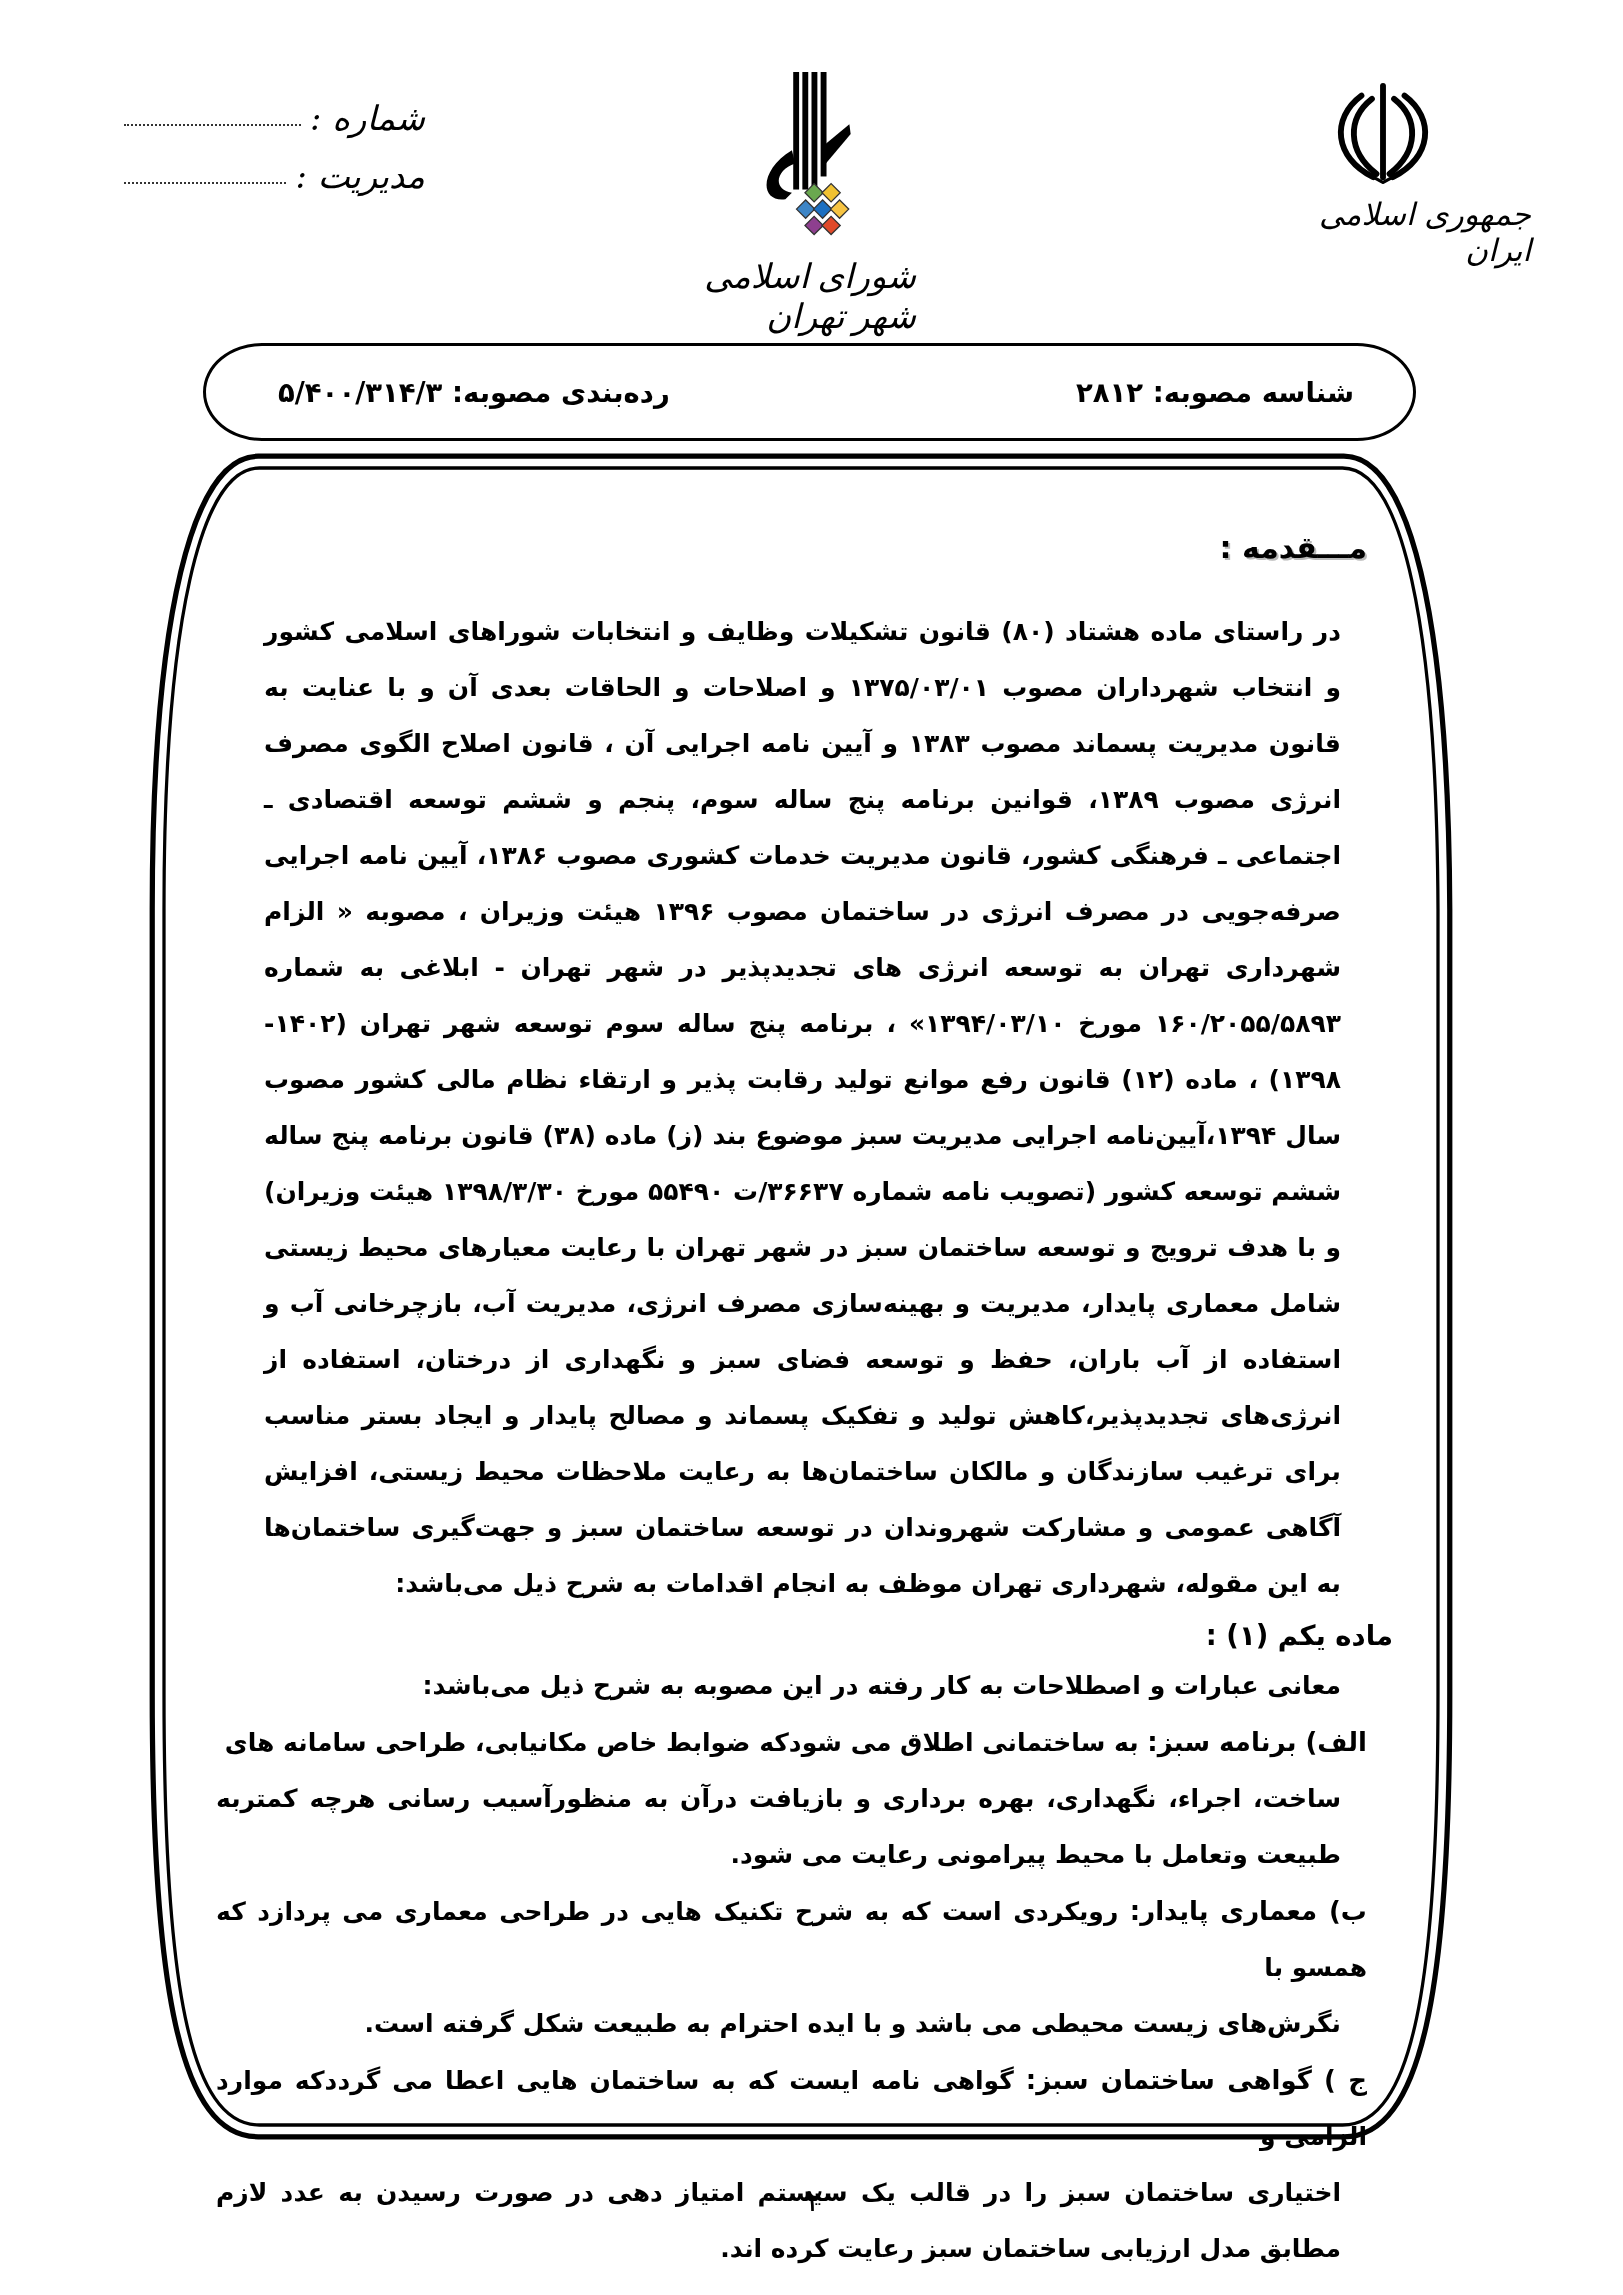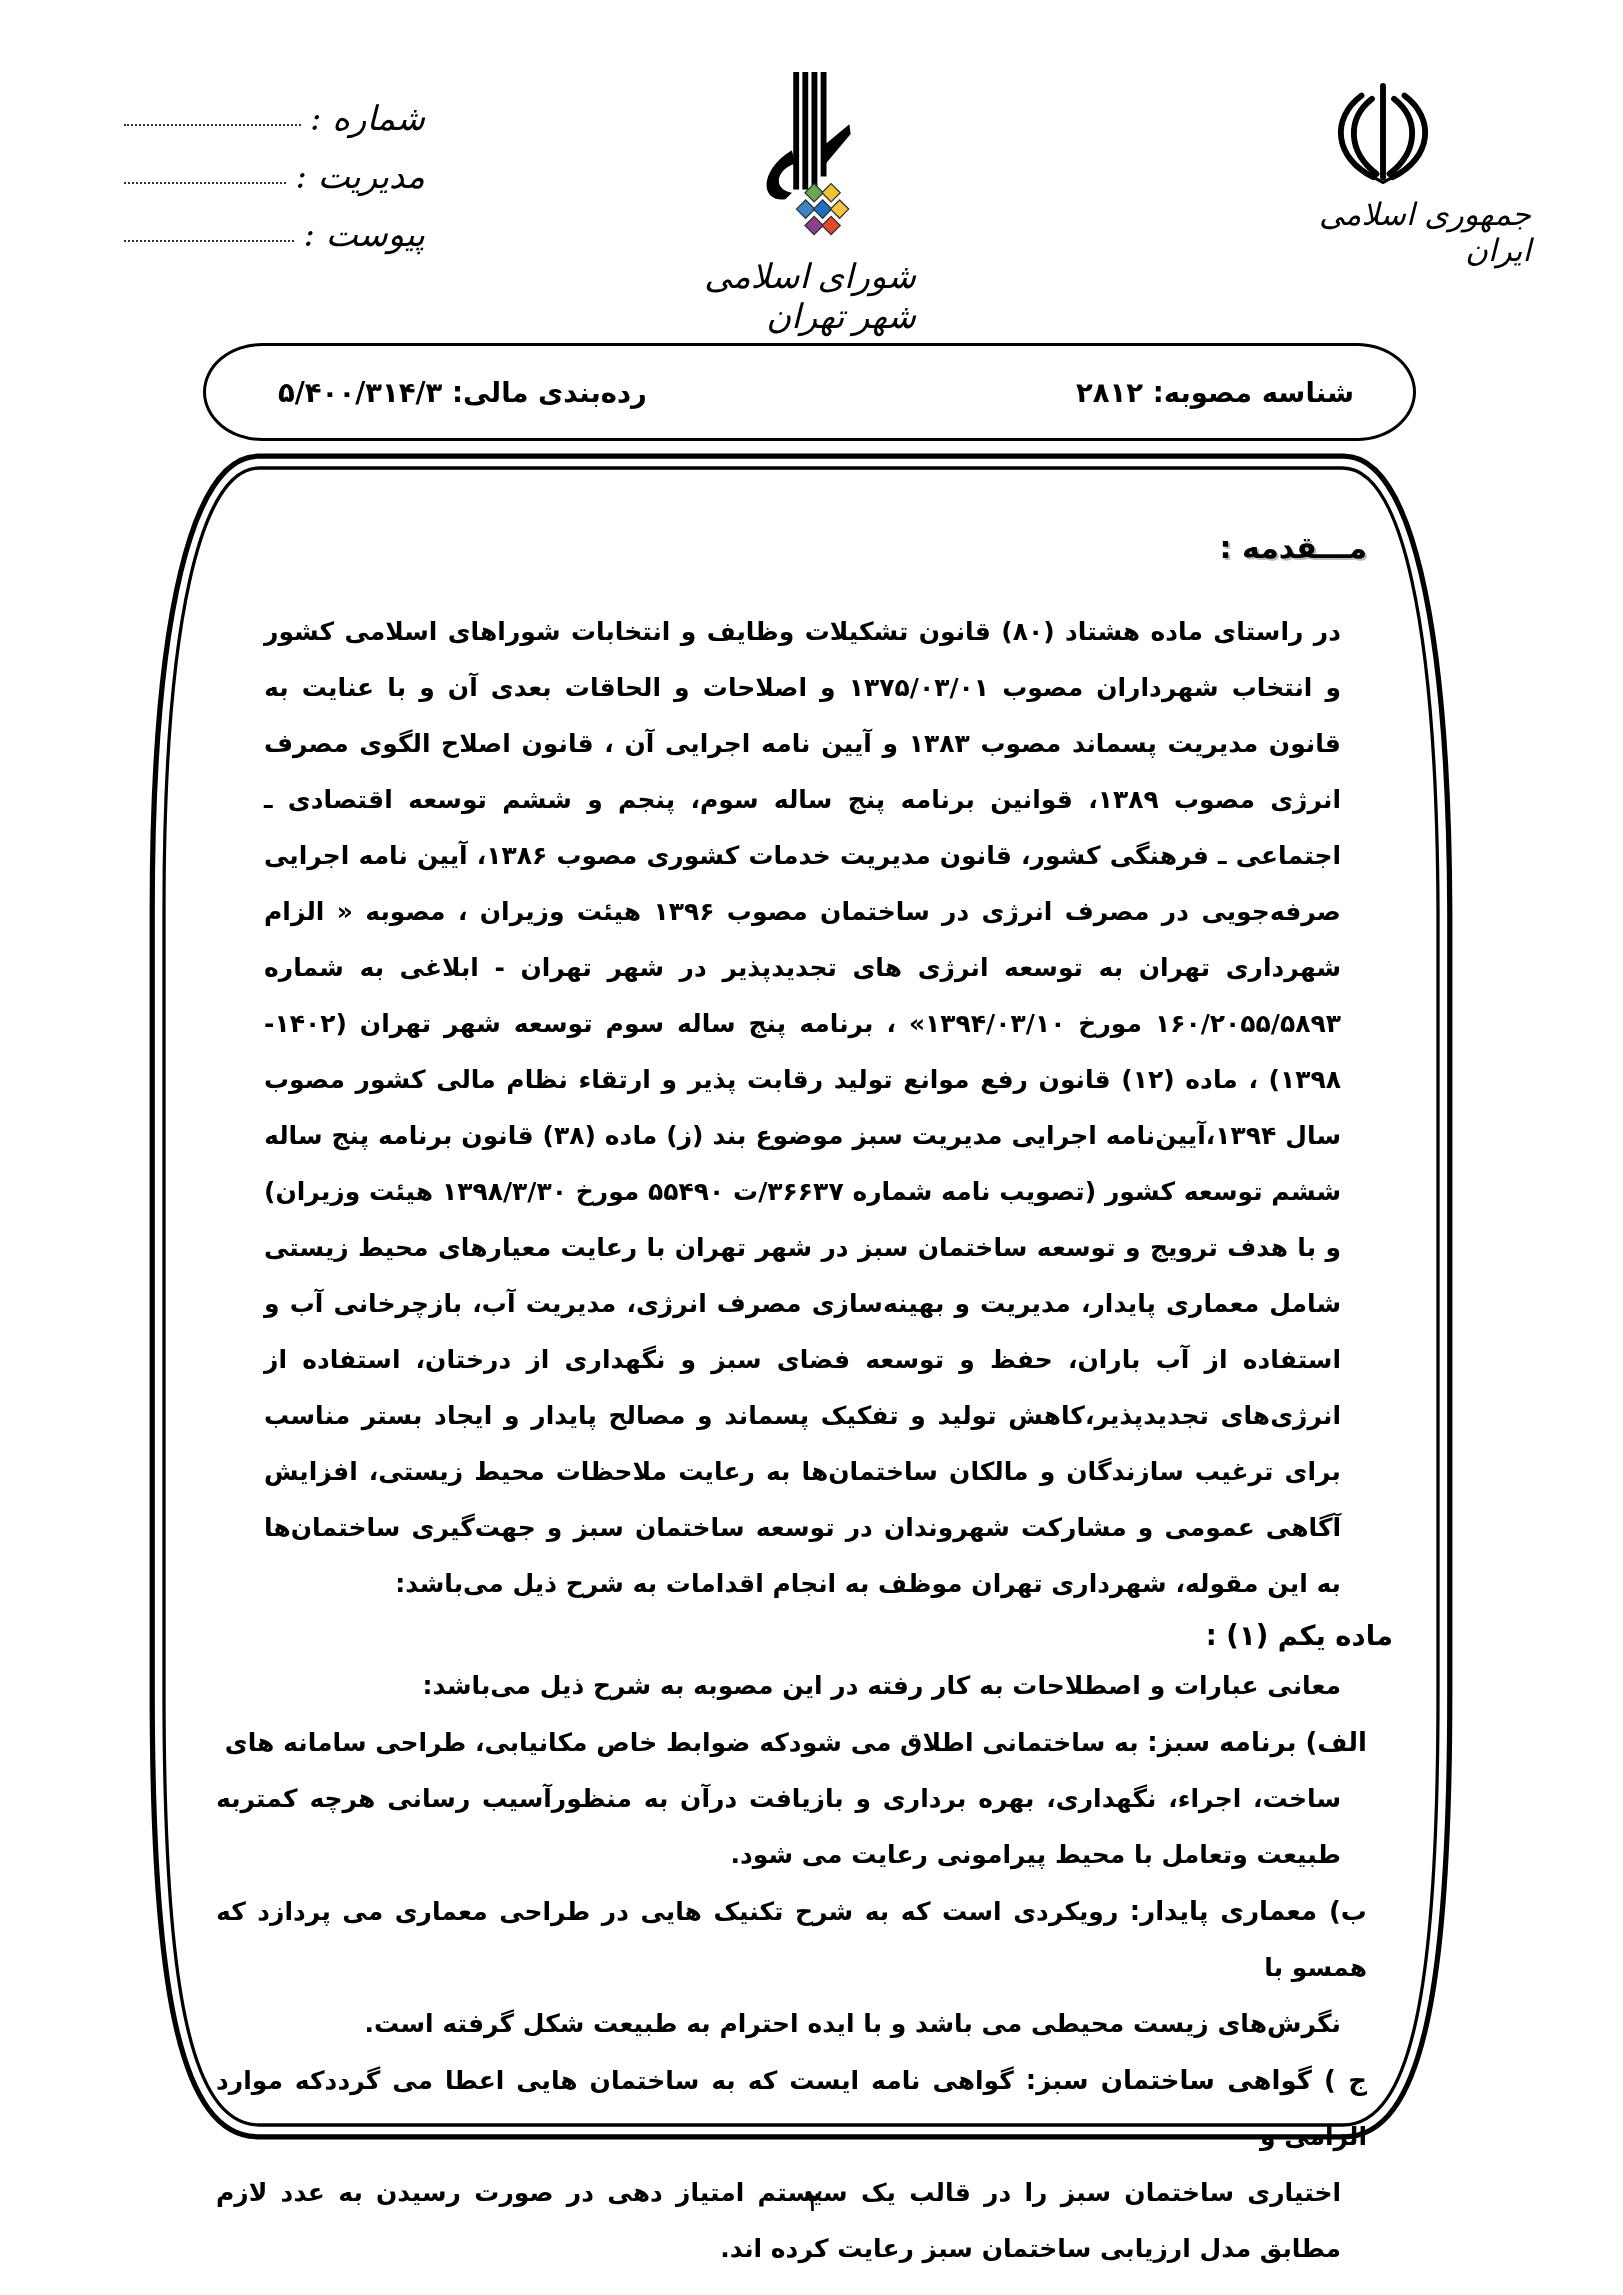--- a/index.html
+++ b/index.html
@@ -84,34 +84,30 @@
 
 <div class="abs meta-fields">
   <div class="meta-row">
     <span class="meta-label">شماره :</span>
     <span class="meta-dots"></span>
   </div>
   <div class="meta-row">
     <span class="meta-label">مدیریت :</span>
     <span class="meta-dots"></span>
   </div>
-  <div class="meta-row">
-    <span class="meta-label">پیوست :</span>
-    <span class="meta-dots"></span>
-  </div>
 </div>
 
 <div class="abs info-box">
   <div class="info-inner">
     <div class="info-item">
       <span>شناسه مصوبه:</span>
       <span>۲۸۱۲</span>
     </div>
     <div class="info-item">
-      <span>رده‌بندی مالی:</span>
+      <span>رده‌بندی مصوبه:</span>
       <span>۵/۴۰۰/۳۱۴/۳</span>
     </div>
   </div>
 </div>
 
 <div class="abs frame-outer">
   <svg viewBox="0 0 2000 2585" preserveAspectRatio="none">
     <path d="M170 8 L1830 8 C1930 8 1990 250 1992 700 L1992 1900 C1992 2350 1950 2577 1830 2577 L170 2577 C50 2577 8 2350 8 1900 L8 700 C8 250 70 8 170 8 Z" fill="none" stroke="#000" stroke-width="8"></path>
     <path d="M172 26 L1828 26 C1918 26 1972 260 1974 700 L1974 1900 C1974 2340 1936 2559 1828 2559 L172 2559 C64 2559 26 2340 26 1900 L26 700 C26 260 82 26 172 26 Z" fill="none" stroke="#000" stroke-width="5"></path>
   </svg>

